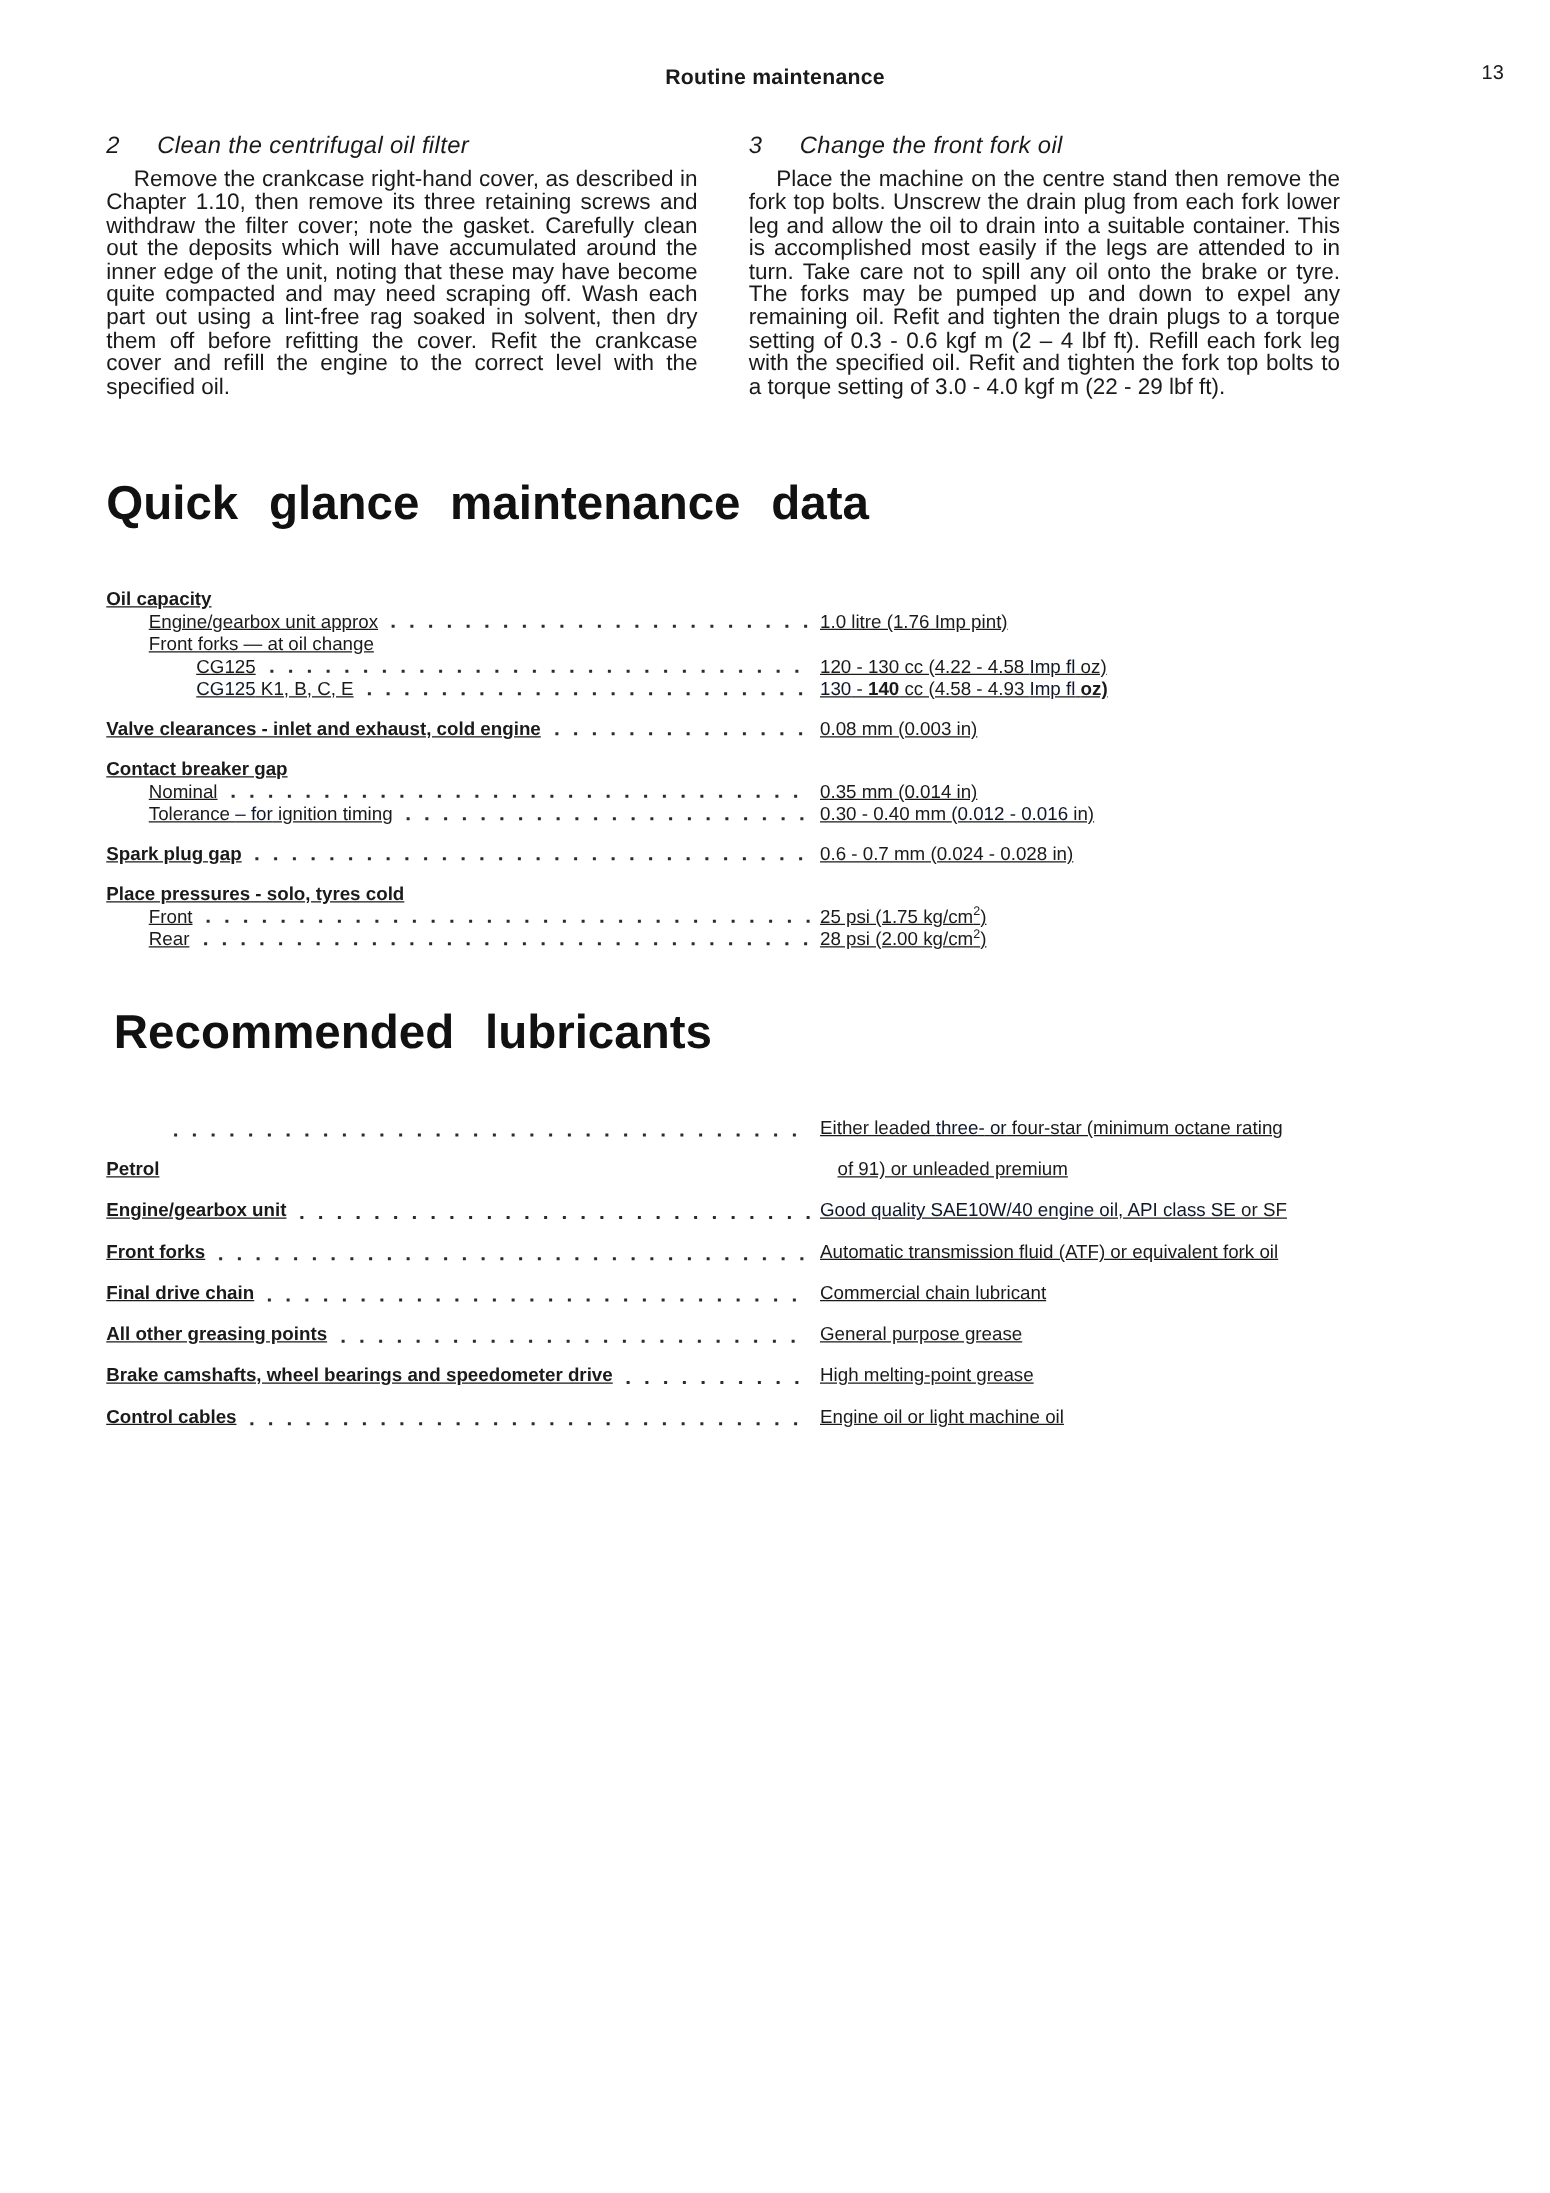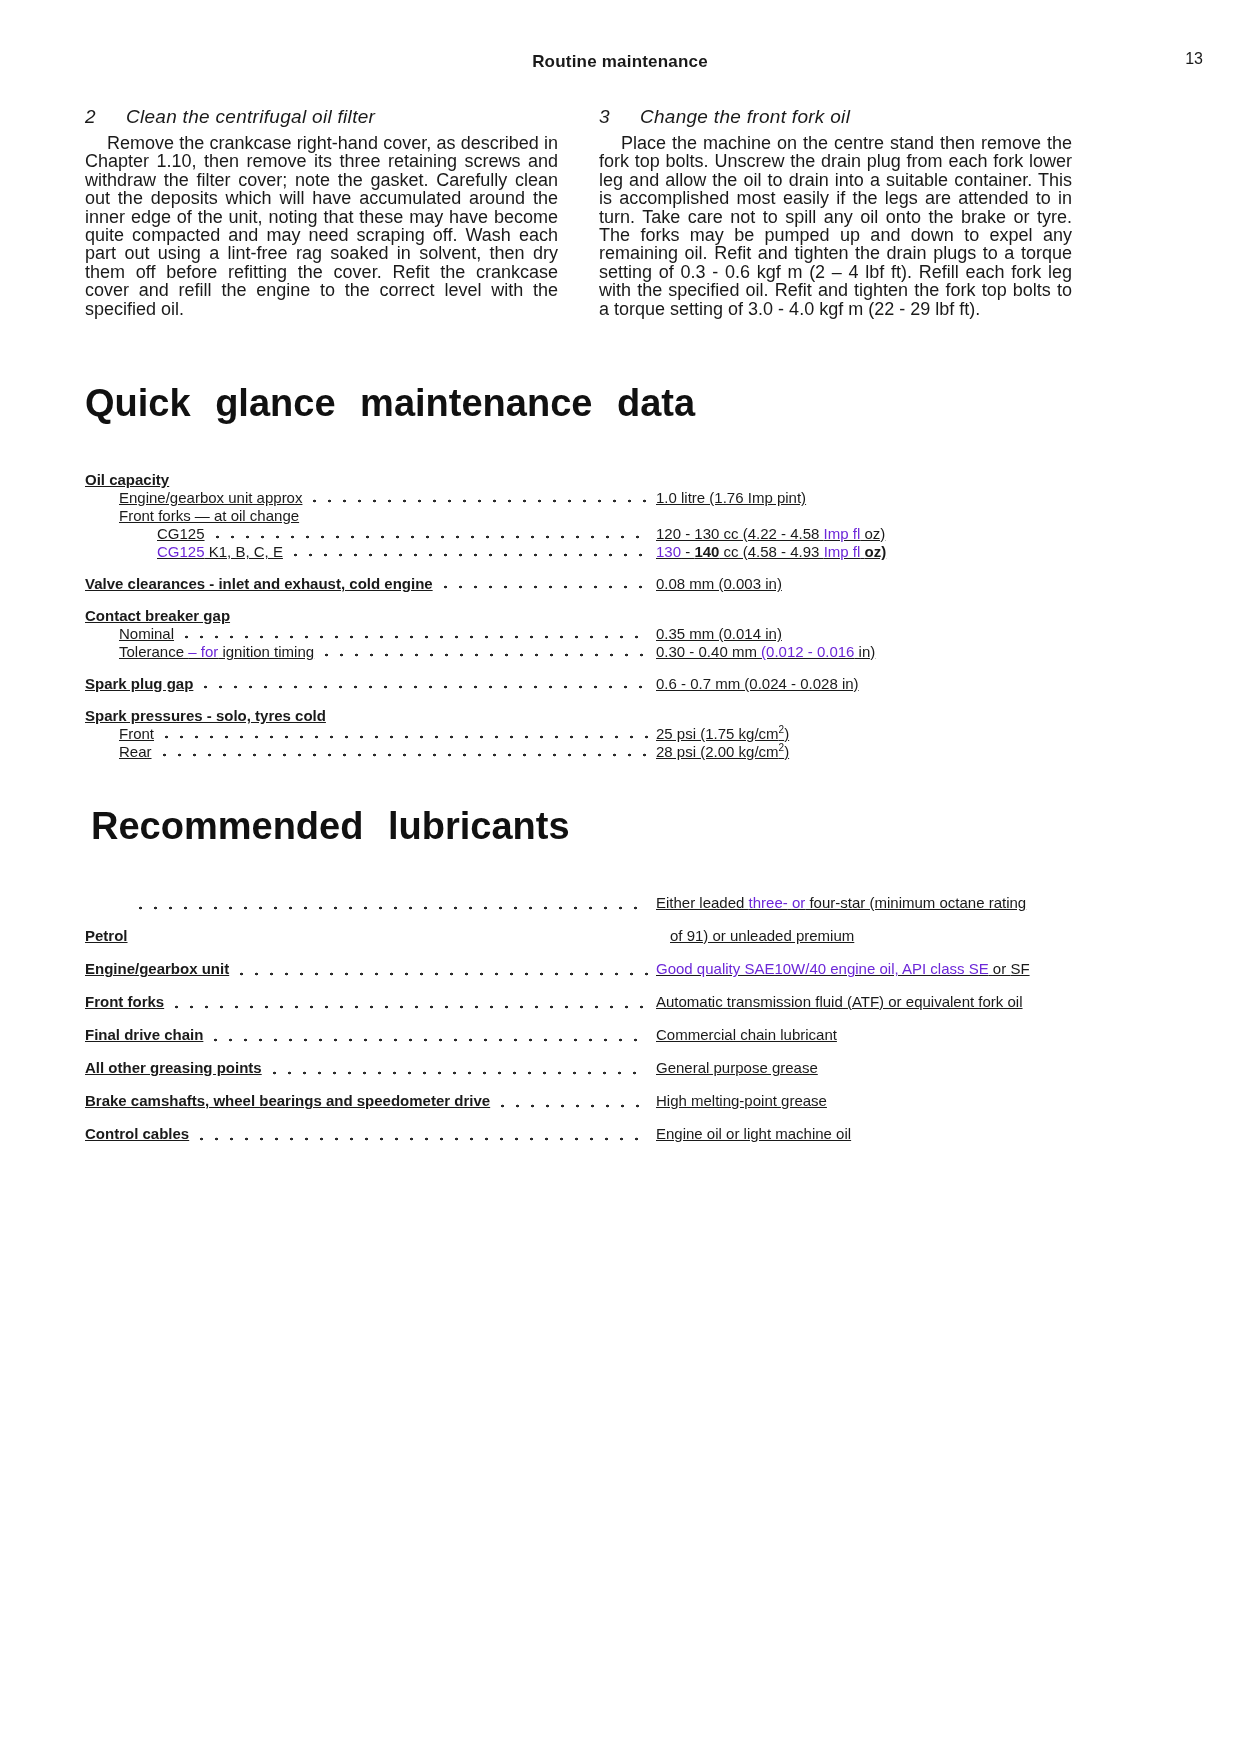--- a/index.html
+++ b/index.html
@@ -63,21 +63,21 @@
   
   .tbl{width:985px;}
   .spec{margin-top:46px;font-size:15px;}
   .lub{margin-top:38px;font-size:15px;}
   .row{display:flex;align-items:flex-end;text-decoration:underline;}
   .spec .row{line-height:18px;margin-bottom:0px;}
   .lub .row{line-height:33px;}
   .row.space{margin-top:14px;}
   .lbl{white-space:nowrap;flex:0 0 auto;}
   .bold{font-weight:bold;}
-  .faded{color:#6d28d9;}
+  .faded{color:#0f172a;}
   .dots{
     flex:1 1 auto;
     min-width:10px;
     align-self:flex-start;
     margin:0 8px 0 5px;
     background-image:radial-gradient(circle, #2b2b2b 1.25px, rgba(0,0,0,0) 1.6px);
     background-size:15px 4px;
     background-repeat:repeat-x;
     background-position:0 bottom;
   }
@@ -152,21 +152,21 @@
         <span class="lbl" style="padding-left: 34px;"><span>Tolerance </span><span class="faded">– for</span><span> ignition timing</span></span>
         <span class="dots"></span>
         <span class="val"><span>0.30 - 0.40 mm </span><span class="faded">(0.012 - 0.016</span><span> in)</span></span>
       </div>
       <div class="row space">
         <span class="lbl bold" style="padding-left: 0px;"><span>Spark plug gap</span></span>
         <span class="dots"></span>
         <span class="val"><span>0.6 - 0.7 mm (0.024 - 0.028 in)</span></span>
       </div>
       <div class="row space">
-        <span class="lbl bold" style="padding-left: 0px;"><span>Spark pressures - solo, tyres cold</span></span>
+        <span class="lbl bold" style="padding-left: 0px;"><span>Place pressures - solo, tyres cold</span></span>
       </div>
       <div class="row">
         <span class="lbl" style="padding-left: 34px;"><span>Front</span></span>
         <span class="dots"></span>
         <span class="val"><span>25 psi (1.75 kg/cm</span><sup>2</sup><span>)</span></span>
       </div>
       <div class="row">
         <span class="lbl" style="padding-left: 34px;"><span>Rear</span></span>
         <span class="dots"></span>
         <span class="val"><span>28 psi (2.00 kg/cm</span><sup>2</sup><span>)</span></span>

